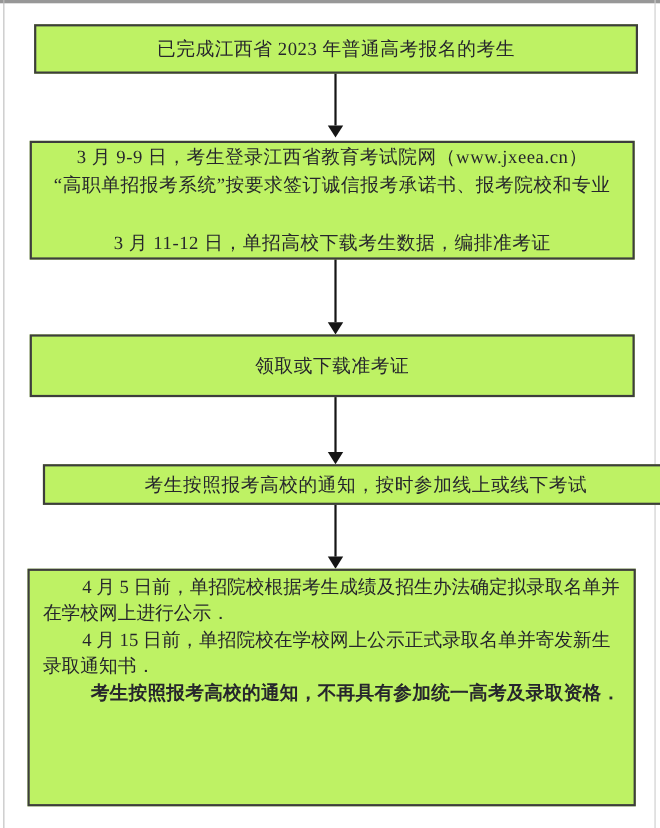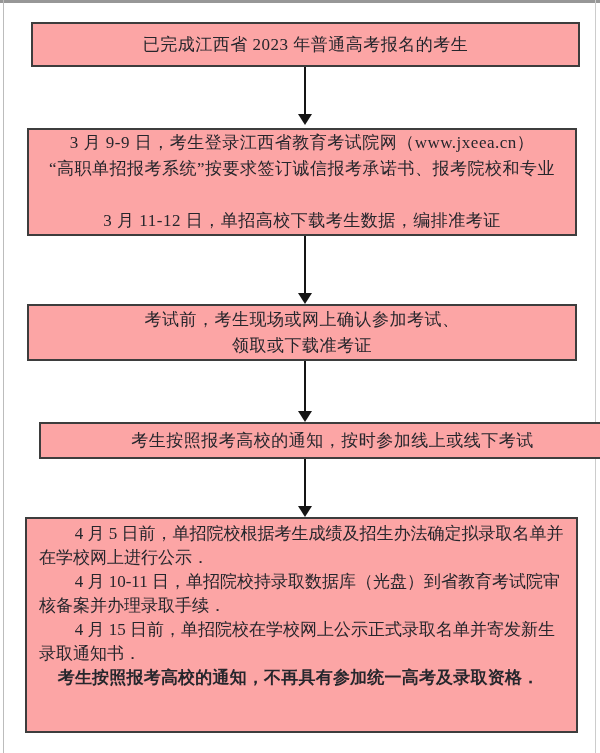--- a/index.html
+++ b/index.html
@@ -6,35 +6,35 @@
   #stage{
     position:relative;width:600px;height:753px;background:#ffffff;overflow:hidden;
     font-family:"Liberation Serif","DejaVu Serif",serif;color:#26262c;
   }
   
   .edge-top{position:absolute;left:0;top:0;width:600px;height:3px;background:#979797;}
   .edge-left{position:absolute;left:3px;top:0;width:1px;height:753px;background:#bcbcbc;}
   .edge-right{position:absolute;left:595px;top:0;width:1px;height:753px;background:#cccccc;}
 
   .fbox{
-    position:absolute;box-sizing:border-box;background:#fca5a5;
+    position:absolute;box-sizing:border-box;background:#bef264;
     border:2px solid #3d3d3d;
     display:flex;flex-direction:column;align-items:center;justify-content:center;
     font-size:17px;letter-spacing:.5px;text-align:center;
   }
   .fbox .line{line-height:26px;white-space:nowrap;}
   .fbox .blank-line{height:26px;}
 
   #flow-box-1{left:31px;top:22px;width:549px;height:45px;}
   #flow-box-2{left:27px;top:128px;width:550px;height:108px;}
   #flow-box-3{left:27px;top:304px;width:550px;height:57px;}
   #flow-box-4{left:15px;top:422px;width:587px;height:37px;margin-left:24px;}
   #flow-box-5{
     left:25px;top:517px;width:553px;height:216px;
-    align-items:flex-start;justify-content:flex-start;text-align:left;
+    align-items:flex-end;justify-content:flex-start;text-align:left;
     padding:3px 12px 0 12px;letter-spacing:0;
   }
   #flow-box-5 p{margin:0;line-height:24px;font-size:17px;text-indent:2.1em;}
   #flow-box-5 p.note{font-weight:bold;text-indent:1.1em;letter-spacing:.2px;}
 
   .arrow{
     position:absolute;left:296px;width:17px;
     display:flex;flex-direction:column;align-items:center;
   }
   .arrow .shaft{width:2px;flex:1 1 auto;background:#151515;}
@@ -71,37 +71,35 @@
     <div class="blank-line"></div>
     <div class="line">3 月 11-12 日，单招高校下载考生数据，编排准考证</div>
   </div>
 
   <div class="arrow" id="flow-arrow-2">
     <div class="shaft"></div>
     <div class="head"></div>
   </div>
 
   <div class="fbox" id="flow-box-3">
-    <div class="line">考试前，考生现场或网上确认参加考试、</div>
     <div class="line">领取或下载准考证</div>
   </div>
 
   <div class="arrow" id="flow-arrow-3">
     <div class="shaft"></div>
     <div class="head"></div>
   </div>
 
   <div class="fbox" id="flow-box-4">
     <div class="line">考生按照报考高校的通知，按时参加线上或线下考试</div>
   </div>
 
   <div class="arrow" id="flow-arrow-4">
     <div class="shaft"></div>
     <div class="head"></div>
   </div>
 
   <div class="fbox" id="flow-box-5">
     <p>4 月 5 日前，单招院校根据考生成绩及招生办法确定拟录取名单并在学校网上进行公示．</p>
-    <p>4 月 10-11 日，单招院校持录取数据库（光盘）到省教育考试院审核备案并办理录取手续．</p>
     <p>4 月 15 日前，单招院校在学校网上公示正式录取名单并寄发新生录取通知书．</p>
     <p class="note">考生按照报考高校的通知，不再具有参加统一高考及录取资格．</p>
   </div>
 </div>
 
 </body></html>

